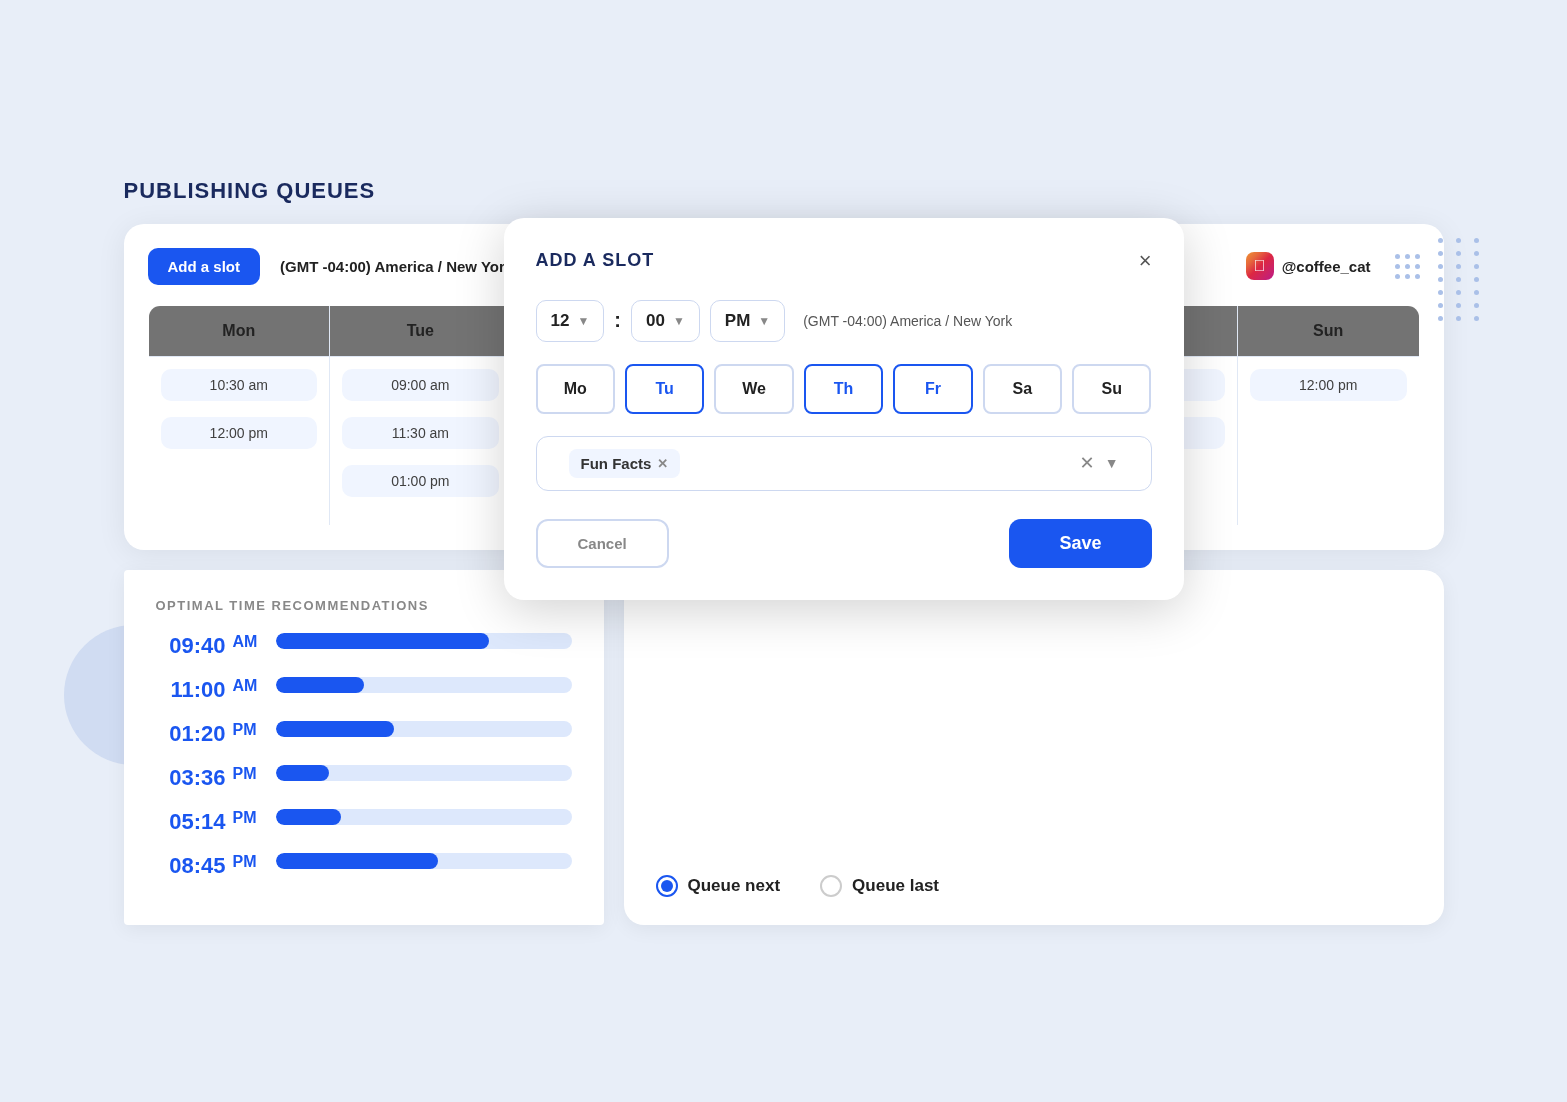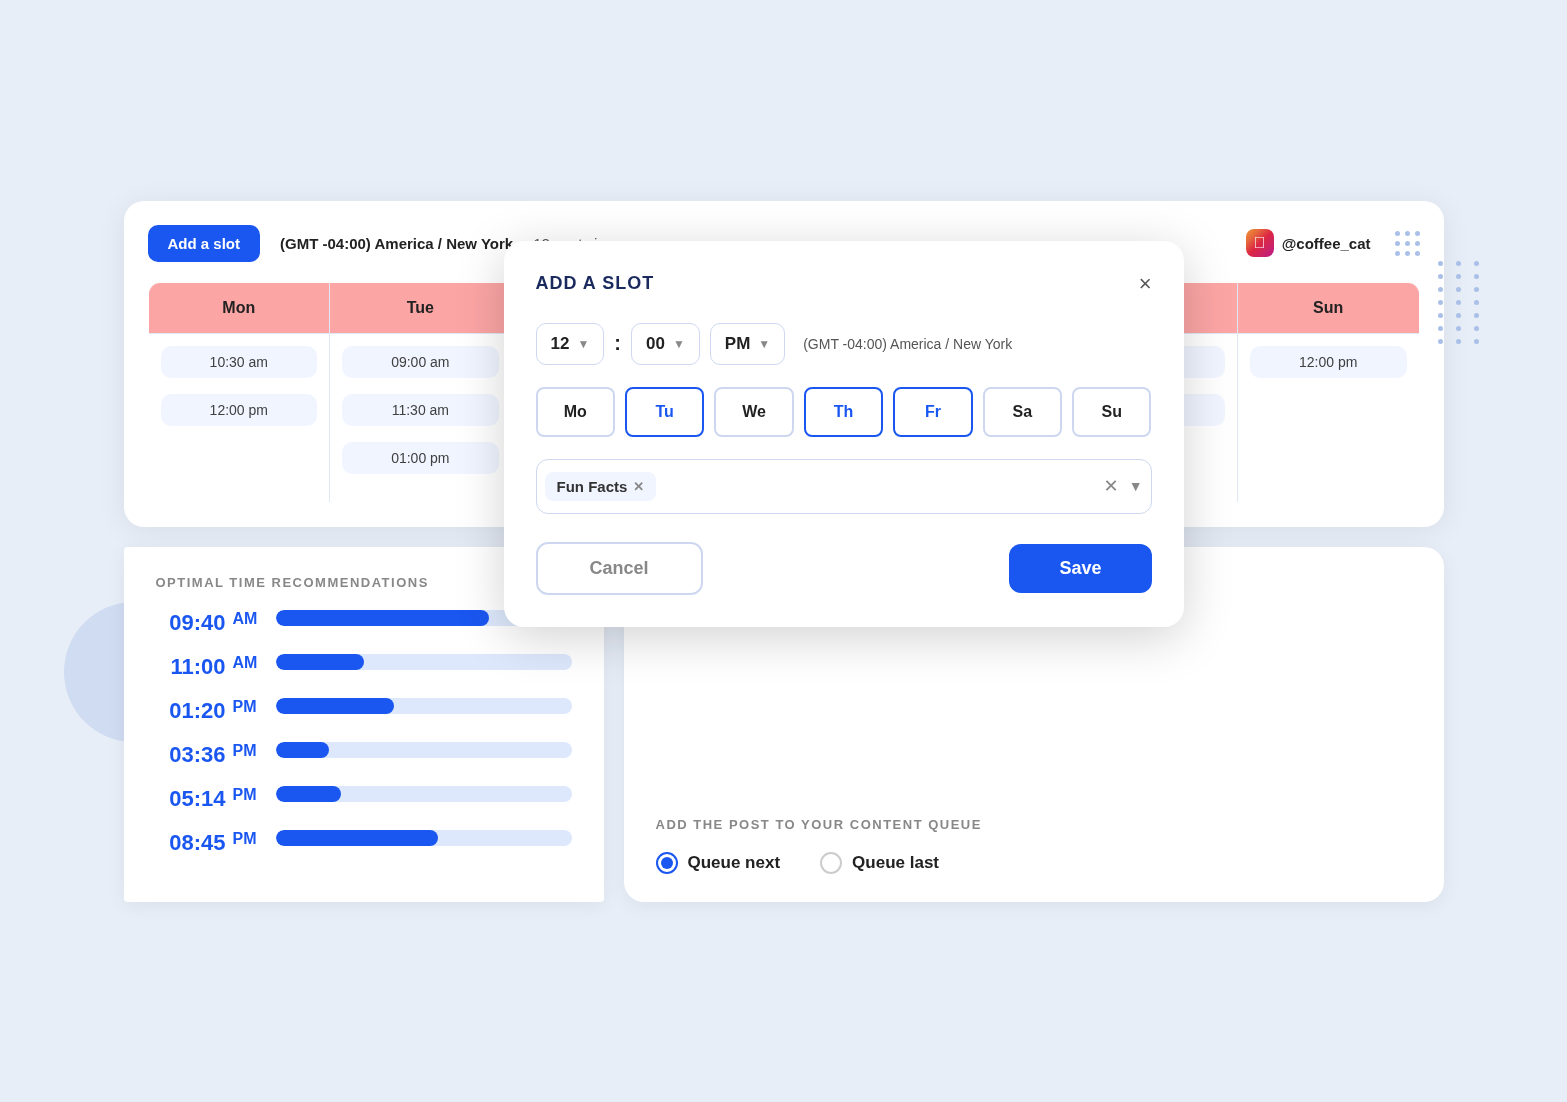--- a/index.html
+++ b/index.html
@@ -106,21 +106,21 @@
       border: 1.5px solid #e0e8f5;
       border-radius: 12px;
       overflow: hidden;
     }
     .calendar-table th {
       padding: 16px 10px;
       font-size: 16px;
       font-weight: 700;
       color: #222;
       border: 1.5px solid #e0e8f5;
-      background: #fca5a5;
+      background: #737373;
     }
     .calendar-table td {
       vertical-align: top;
       padding: 12px;
       border: 1.5px solid #e0e8f5;
       min-width: 120px;
     }
     .time-slot {
       background: #f0f5ff;
       border-radius: 10px;
@@ -357,21 +357,21 @@
     }
     .day-btn.active {
       border-color: #1a56f0;
       color: #1a56f0;
     }
 
     
     .content-type-row {
       border: 1.5px solid #cdd8f0;
       border-radius: 12px;
-      padding: 12px 8px;
+      padding: 12px 32px;
       display: flex;
       align-items: center;
       margin-bottom: 28px;
       gap: 10px;
     }
     .tag-item {
       background: #f0f5ff;
       border-radius: 8px;
       padding: 6px 12px;
       font-size: 15px;
@@ -406,22 +406,22 @@
     
     .modal-buttons-row {
       display: flex;
       justify-content: space-between;
       align-items: center;
     }
     .cancel-btn {
       background: #fff;
       border: 2px solid #cdd8f0;
       border-radius: 12px;
-      padding: 14px 52px;
-      font-size: 18px;
+      padding: 14px 40px;
+      font-size: 15px;
       font-weight: 600;
       color: #888;
       cursor: pointer;
     }
     .save-btn {
       background: #1a56f0;
       border: none;
       border-radius: 12px;
       padding: 14px 50px;
       font-size: 18px;
@@ -437,20 +437,21 @@
       top: 100px;
       display: grid;
       grid-template-columns: repeat(3, 10px);
       gap: 8px;
     }
   </style>
 </head>
 <body>
 
 <div class="page-wrapper">
+  <div class="page-title">PUBLISHING QUEUES</div>
 
   <div class="main-card">
 
     <div class="top-bar">
       <button class="add-slot-btn">Add a slot</button>
       <span class="timezone-label">(GMT -04:00) America / New York</span>
       <span class="queue-count">12 posts in queue</span>
       <div class="instagram-badge">
         <div class="ig-icon"></div>
         <span>@coffee_cat</span>
@@ -563,21 +564,20 @@
       <div class="time-row">
         <span class="time-hour">08:45</span>
         <span class="time-ampm">PM</span>
         <div class="bar-bg">
           <div class="bar-fill" style="width:55%"></div>
         </div>
       </div>
     </div>
 
     <div class="content-queue-card">
-      <div class="content-queue-title">ADD THE POST TO YOUR CONTENT QUEUE</div>
       <div class="radio-row">
         <div class="radio-option">
           <div class="radio-circle selected"></div>
           <span>Queue next</span>
         </div>
         <div class="radio-option">
           <div class="radio-circle unselected"></div>
           <span>Queue last</span>
         </div>
       </div>

